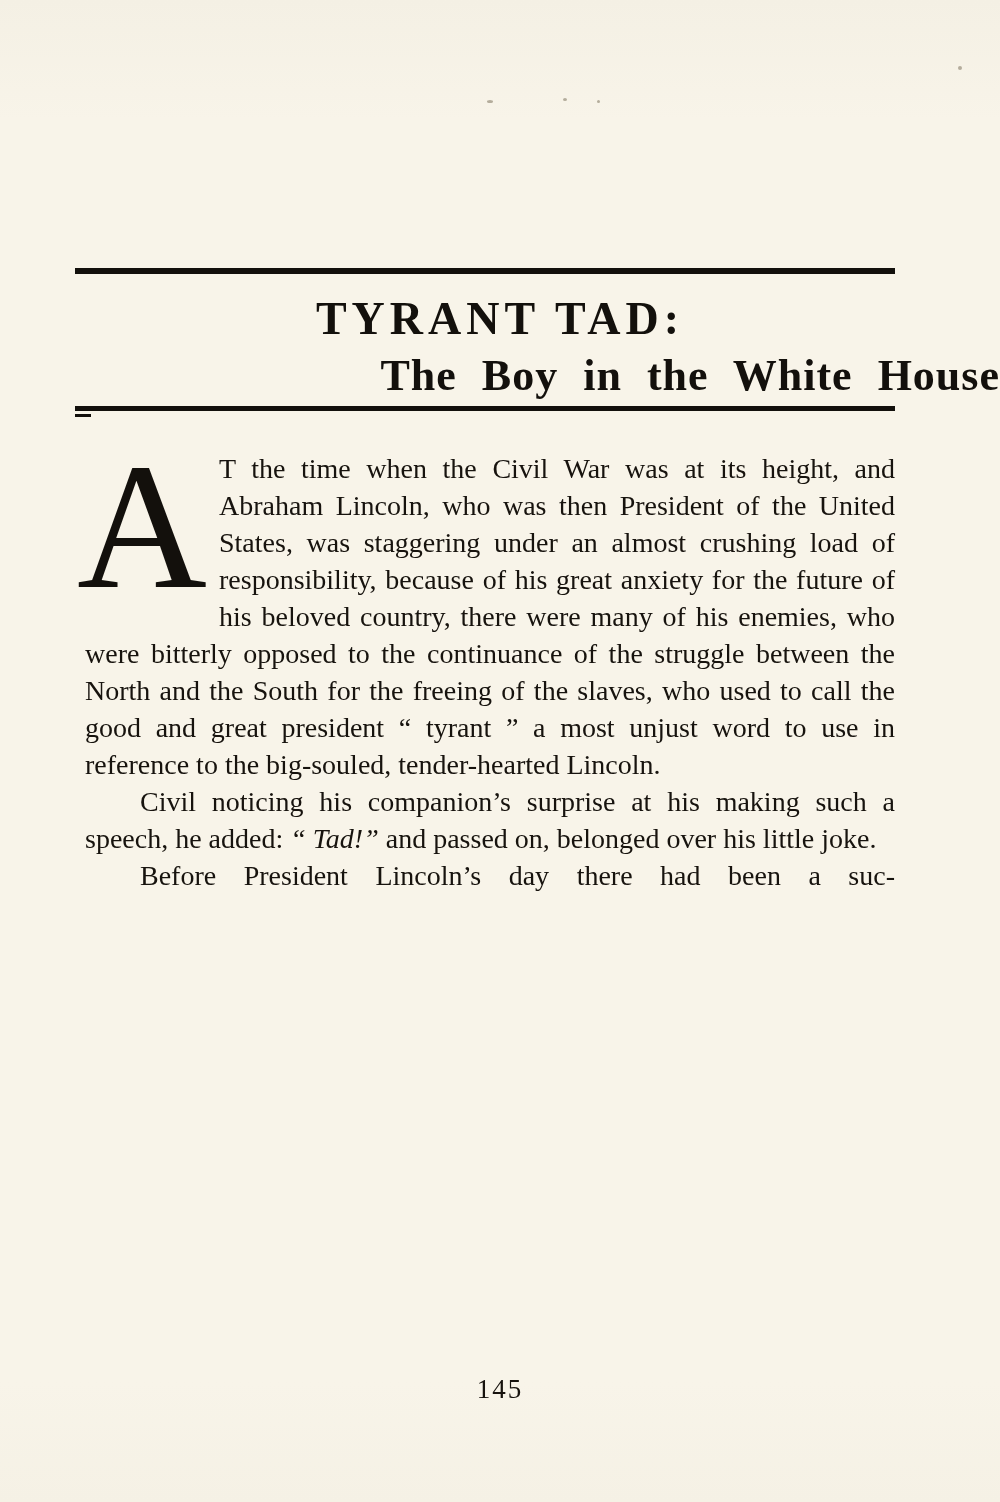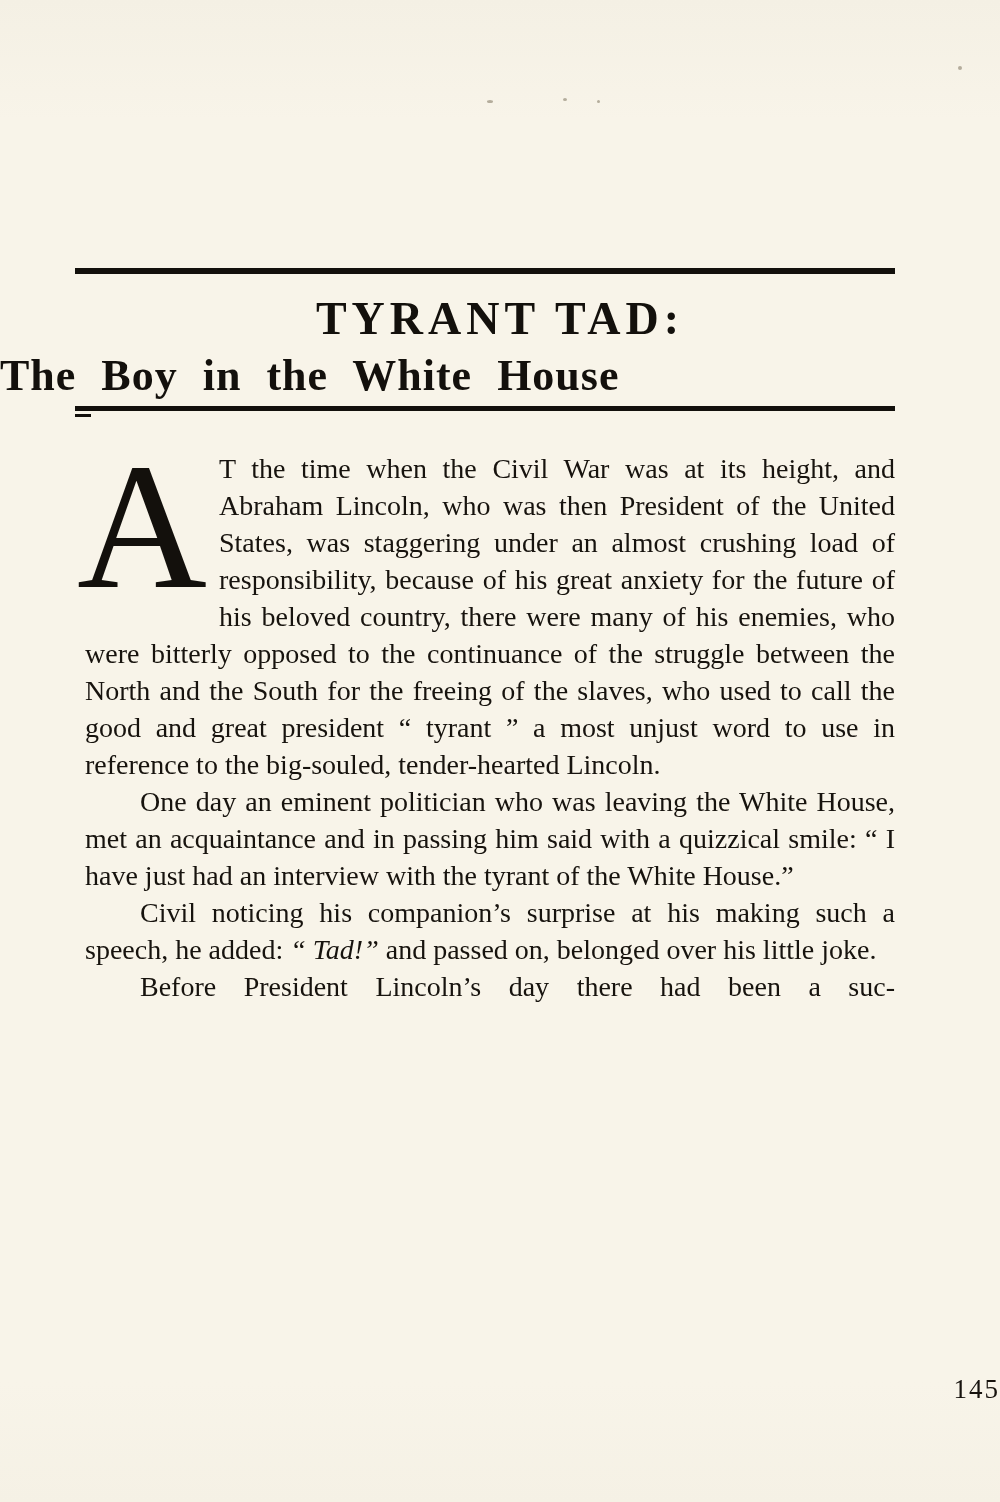--- a/index.html
+++ b/index.html
@@ -47,21 +47,21 @@
     font-weight: bold;
     letter-spacing: 5px;
     color: #13100c;
   }
   .subtitle {
     position: absolute;
     top: 350px;
     left: 0;
     width: 100%;
     margin: 0;
-    text-align: left;
+    text-align: right;
     font-size: 44px;
     font-weight: bold;
     letter-spacing: 1px;
     word-spacing: 13px;
     color: #13100c;
   }
   .body-text {
     position: absolute;
     left: 85px;
     top: 450px;
@@ -83,21 +83,21 @@
     line-height: 148px;
     margin: 3px 12px 0 -8px;
     color: #13100c;
   }
   .italic { font-style: italic; }
   .page-number {
     position: absolute;
     top: 1374px;
     left: 0;
     width: 100%;
-    text-align: right;
+    text-align: center;
     font-size: 27px;
     letter-spacing: 2px;
     color: #17130e;
   }
 </style>
 </head>
 <body>
 
 <div class="page">
 
@@ -109,20 +109,19 @@
   <div class="header">
     <div class="rule rule-top"></div>
     <h1 class="title">TYRANT TAD:</h1>
     <h2 class="subtitle">The Boy in the White House</h2>
     <div class="rule rule-bottom"></div>
     <div class="rule-tick"></div>
   </div>
 
   <div class="body-text">
       <p class="para"><span class="drop-cap">A</span><span>T the time when the Civil War was at its height, and Abraham Lincoln, who was then President of the United States, was staggering under an almost crushing load of responsibility, because of his great anxiety for the future of his beloved country, there were many of his enemies, who were bitterly opposed to the continuance of the struggle between the North and the South for the freeing of the slaves, who used to call the good and great president “ tyrant ” a most unjust word to use in reference to the big-souled, tender-hearted Lincoln.</span></p>
-      <p class="para indent"><span>One day an eminent politician who was leaving the White House, met an acquaintance and in passing him said with a quizzical smile: “ I have just had an interview with the tyrant of the White House.”</span></p>
       <p class="para indent"><span>Civil noticing his companion’s surprise at his making such a speech, he added: </span><span class="italic">“ Tad!”</span><span> and passed on, belonged over his little joke.</span></p>
       <p class="para indent"><span>Before President Lincoln’s day there had been a suc-</span></p>
     </div>
 
   <div class="page-number">145</div>
 
 </div>
 
 </body></html>

